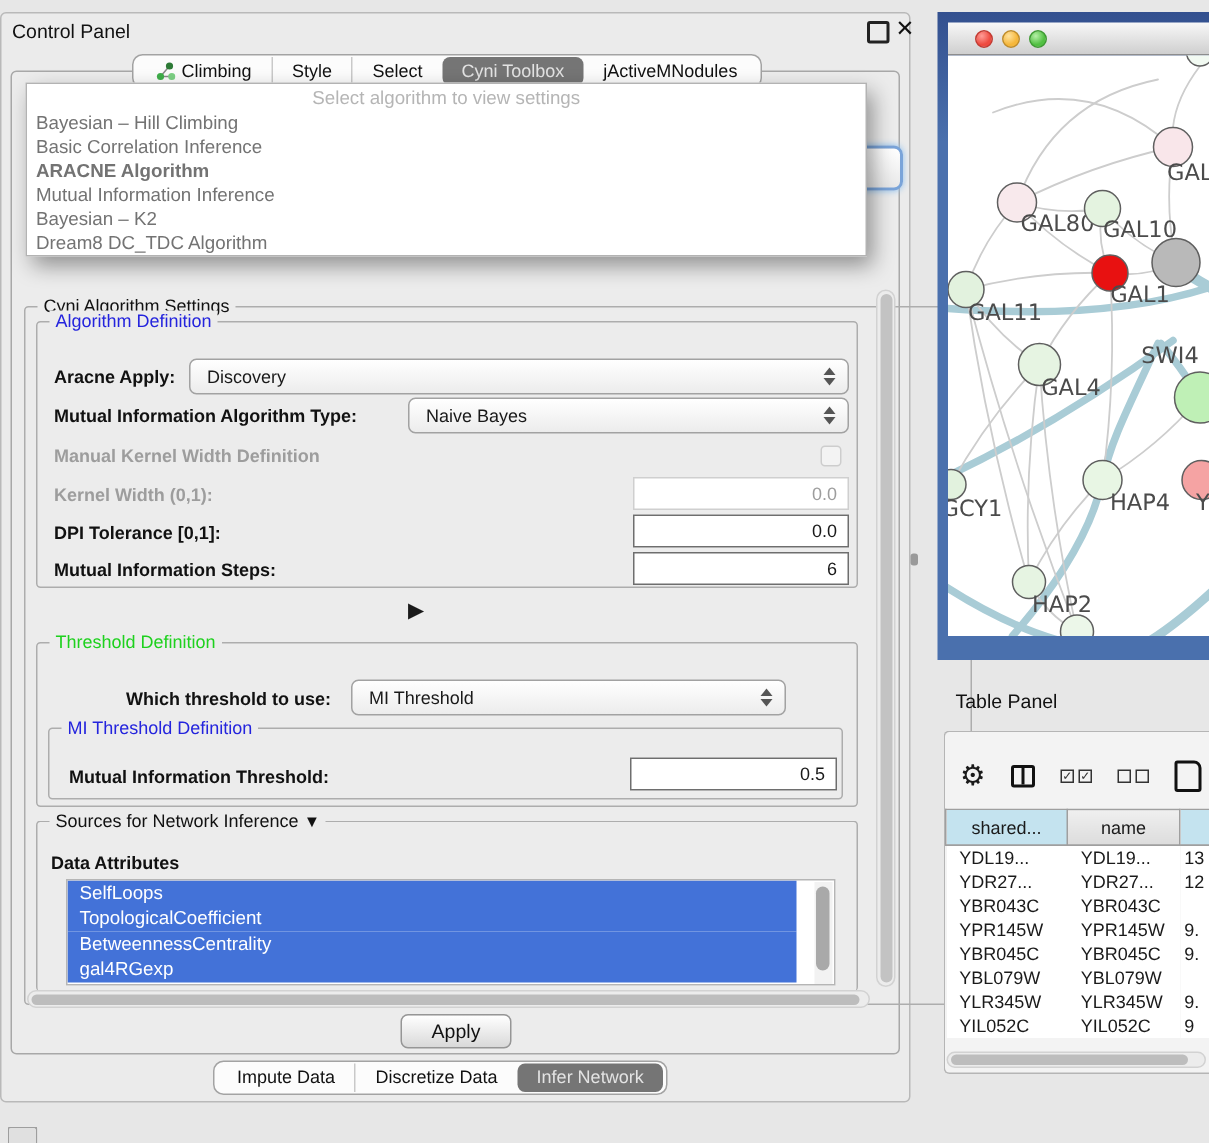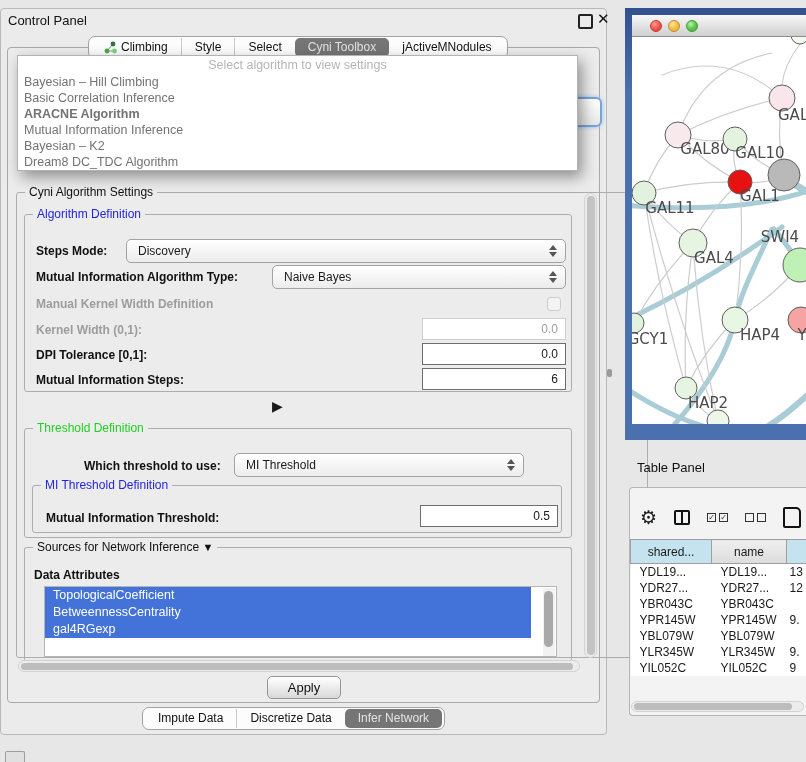--- a/index.html
+++ b/index.html
@@ -163,29 +163,29 @@
     <div id="popup-list">
         <div class="popup-item">Bayesian – Hill Climbing</div>
         <div class="popup-item">Basic Correlation Inference</div>
         <div class="popup-item bold">ARACNE Algorithm</div>
         <div class="popup-item">Mutual Information Inference</div>
         <div class="popup-item">Bayesian – K2</div>
         <div class="popup-item">Dream8 DC_TDC Algorithm</div>
       </div>
   </div>
 
-  <div class="abs group" style="left:16px;top:192px;width:632px;height:466px;">
+  <div class="abs group" style="left:16px;top:204px;width:632px;height:466px;">
     <span class="gtitle" style="color:#111;">Cyni Algorithm Settings</span>
   </div>
 
   <div class="abs group" style="left:24px;top:214px;width:548px;height:178px;">
     <span class="gtitle" style="color:#2424dd;">Algorithm Definition</span>
   </div>
 
-  <div class="abs lbl" style="left:36px;top:244px;">Steps Mode:</div>
+  <div class="abs lbl" style="left:36px;top:244px;">Aracne Apply:</div>
   <div class="combo" style="left:126px;top:239px;width:440px;">
     <span>Discovery</span>
     <span class="spin">
         <span class="tri-up"></span>
         <span class="tri-dn"></span>
       </span>
   </div>
 
   <div class="abs lbl" style="left:36px;top:270px;">Mutual Information Algorithm Type:</div>
   <div class="combo" style="left:272px;top:265px;width:294px;">
@@ -229,20 +229,21 @@
 
   <div class="abs group" style="left:24px;top:547px;width:548px;height:114px;border-bottom:none;">
     <span class="gtitle" style="color:#111;">
       <span>Sources for Network Inference</span>
       <span style="font-size:11px;">▼</span>
     </span>
   </div>
   <div class="abs lbl" style="left:34px;top:568px;">Data Attributes</div>
   <div class="abs" id="attr-list">
     <div id="attr-items">
+        <div class="attr-item">SelfLoops</div>
         <div class="attr-item">TopologicalCoefficient</div>
         <div class="attr-item">BetweennessCentrality</div>
         <div class="attr-item">gal4RGexp</div>
       </div>
     <div id="attr-sb">
         <div class="sb-thumb"></div>
       </div>
   </div>
 
   <div class="abs sb-track" style="left:584px;top:193px;width:13px;height:465px;">
@@ -383,20 +384,25 @@
             <td>YBR043C</td>
             <td>YBR043C</td>
             <td class="num"></td>
           </tr>
           <tr>
             <td>YPR145W</td>
             <td>YPR145W</td>
             <td class="num">9.</td>
           </tr>
           <tr>
+            <td>YBR045C</td>
+            <td>YBR045C</td>
+            <td class="num">9.</td>
+          </tr>
+          <tr>
             <td>YBL079W</td>
             <td>YBL079W</td>
             <td class="num"></td>
           </tr>
           <tr>
             <td>YLR345W</td>
             <td>YLR345W</td>
             <td class="num">9.</td>
           </tr>
           <tr>

